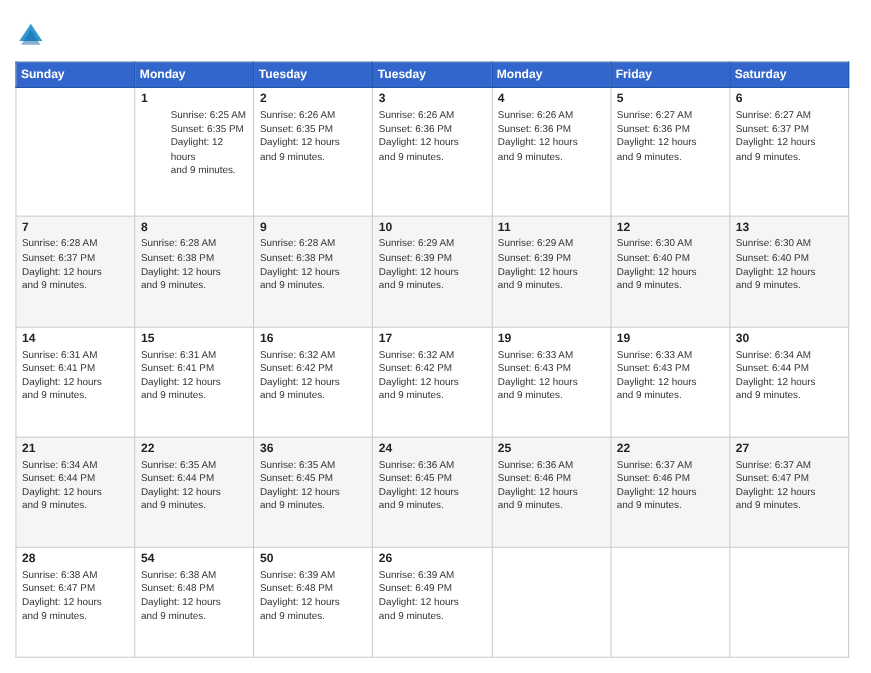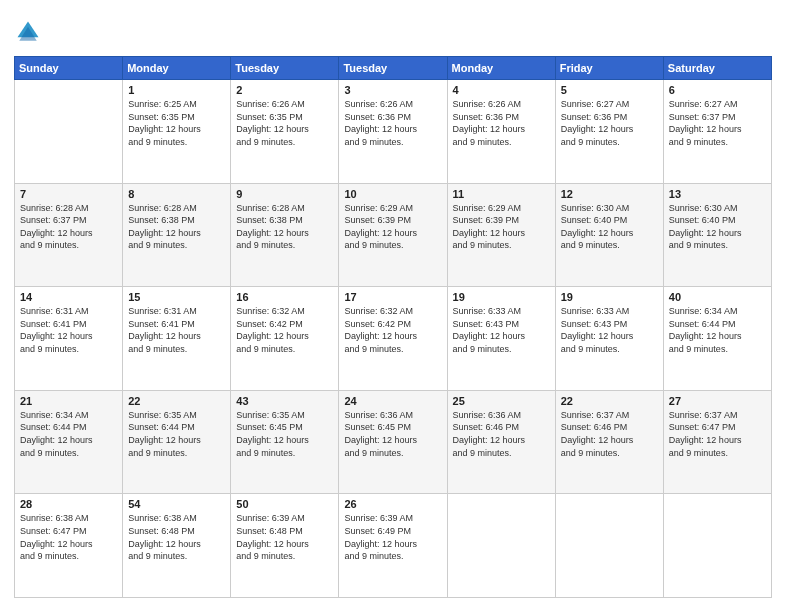--- a/index.html
+++ b/index.html
@@ -139,21 +139,21 @@
           <th>Monday</th>
           <th>Friday</th>
           <th>Saturday</th>
         </tr>
     </thead>
     <tbody id="calendar-body">
     <tr class="row-white">
           <td class="empty-cell"></td>
           <td>
             <span class="day-num">1</span>
-            <div class="day-info" style="white-space: pre-line;">Sunrise: 6:25 AM
+            <div class="day-info" style="white-space: pre-line; margin-left: 27px;">Sunrise: 6:25 AM
 Sunset: 6:35 PM
 Daylight: 12 hours
 and 9 minutes.</div>
           </td>
           <td>
             <span class="day-num">2</span>
             <div class="day-info" style="white-space: pre-line;">Sunrise: 6:26 AM
 Sunset: 6:35 PM
 Daylight: 12 hours
 and 9 minutes.</div>
@@ -275,21 +275,21 @@
 and 9 minutes.</div>
           </td>
           <td>
             <span class="day-num">19</span>
             <div class="day-info" style="white-space: pre-line;">Sunrise: 6:33 AM
 Sunset: 6:43 PM
 Daylight: 12 hours
 and 9 minutes.</div>
           </td>
           <td>
-            <span class="day-num">40</span>
+            <span class="day-num">30</span>
             <div class="day-info" style="white-space: pre-line;">Sunrise: 6:34 AM
 Sunset: 6:44 PM
 Daylight: 12 hours
 and 9 minutes.</div>
           </td>
         </tr>
         <tr class="row-shaded">
           <td>
             <span class="day-num">21</span>
             <div class="day-info" style="white-space: pre-line;">Sunrise: 6:34 AM
@@ -298,21 +298,21 @@
 and 9 minutes.</div>
           </td>
           <td>
             <span class="day-num">22</span>
             <div class="day-info" style="white-space: pre-line;">Sunrise: 6:35 AM
 Sunset: 6:44 PM
 Daylight: 12 hours
 and 9 minutes.</div>
           </td>
           <td>
-            <span class="day-num">43</span>
+            <span class="day-num">36</span>
             <div class="day-info" style="white-space: pre-line;">Sunrise: 6:35 AM
 Sunset: 6:45 PM
 Daylight: 12 hours
 and 9 minutes.</div>
           </td>
           <td>
             <span class="day-num">24</span>
             <div class="day-info" style="white-space: pre-line;">Sunrise: 6:36 AM
 Sunset: 6:45 PM
 Daylight: 12 hours

